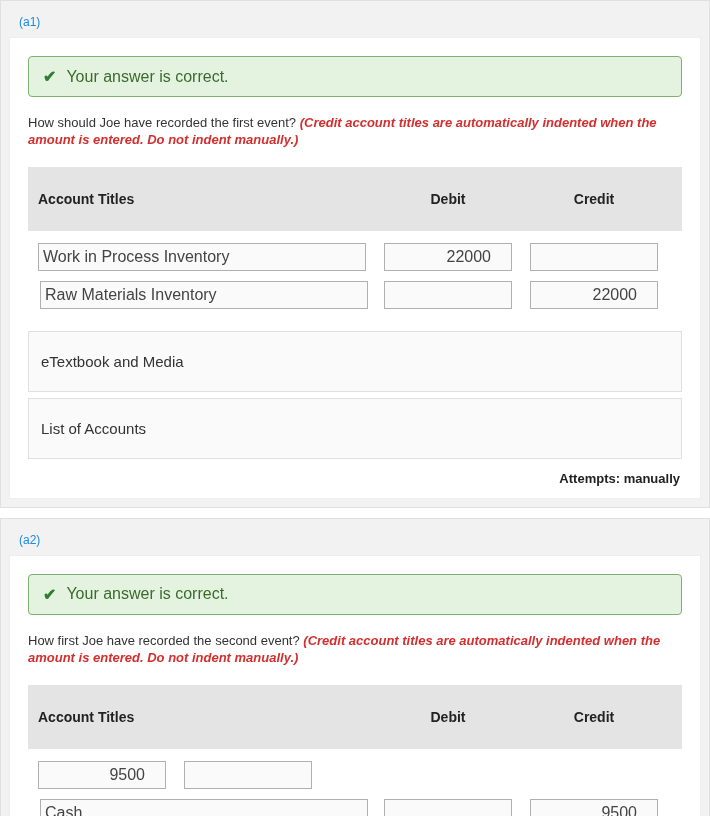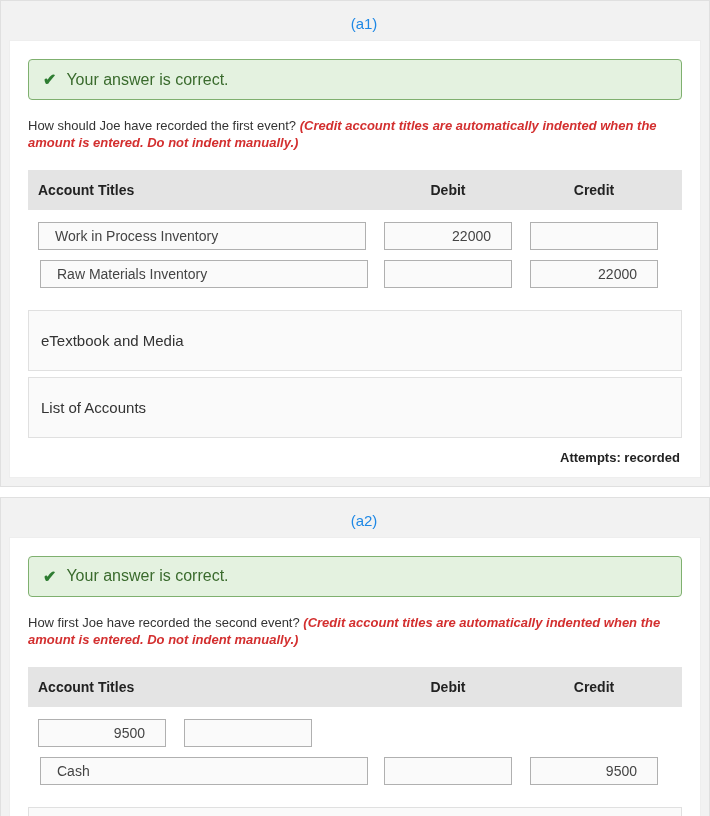--- a/index.html
+++ b/index.html
@@ -11,24 +11,23 @@
     color: #333;
     background: #fff;
     width: 710px;
   }
   .part {
     border: 1px solid #e0e0e0;
     background: #f2f2f2;
     margin-bottom: 10px;
   }
   .part-header {
-    padding: 14px 18px 8px 36px;
+    padding: 14px 18px 8px 18px;
     color: #1e88e5;
-    font-size: 15px;
-    text-align: center;
+    font-size: 12px;
   }
   .part-body {
     background: #fff;
     margin: 0 8px 8px 8px;
     padding: 18px 18px 10px 18px;
     border: 1px solid #eee;
   }
   .status-box {
     background: #e4f2e0;
     border: 1px solid #7fb06f;
@@ -63,35 +62,35 @@
   }
   .je-head, .je-row {
     display: flex;
     gap: 18px;
     align-items: center;
   }
   .je-head {
     background: #e4e4e4;
     font-weight: 700;
     font-size: 14px;
-    padding: 12px 10px;
+    padding: 24px 10px;
     margin-bottom: 12px;
     color: #222;
   }
   .col-title { flex: 0 0 328px; }
   .col-amt { flex: 0 0 128px; text-align: center; }
   .je-row { margin-bottom: 10px; padding: 0 0 0 10px; }
   .je-row.indent .col-title input { margin-left: 2px; }
   .je-input {
     width: 100%;
     height: 28px;
     border: 1px solid #b0b0b0;
     background: #fafafa;
-    font-size: 14px;
-    padding: 0 16px;
+    font-size: 16px;
+    padding: 0 4px;
     color: #444;
   }
   .je-input.amount { text-align: right; padding-right: 20px; }
   .je-input.title { text-align: left; }
   .accordion {
     margin-top: 22px;
   }
   .acc-item {
     border: 1px solid #e0e0e0;
     background: #fafafa;
@@ -142,21 +141,21 @@
         <div class="col-amt"><input class="je-input amount" value="" style=""></div>
         <div class="col-amt"><input class="je-input amount" value="22000" style=""></div>
       </div>
     </div>
 
     <div class="accordion">
       <div class="acc-item">eTextbook and Media</div>
       <div class="acc-item">List of Accounts</div>
     </div>
 
-    <div class="attempts">Attempts: recorded</div>
+    <div class="attempts">Attempts: manually</div>
   </div>
 </div>
 
 <div class="part">
   <div class="part-header">(a2)</div>
   <div class="part-body">
 
     <div class="status-box">
       <span class="check">✔</span>
       <span class="msg">Your answer is correct.</span>

